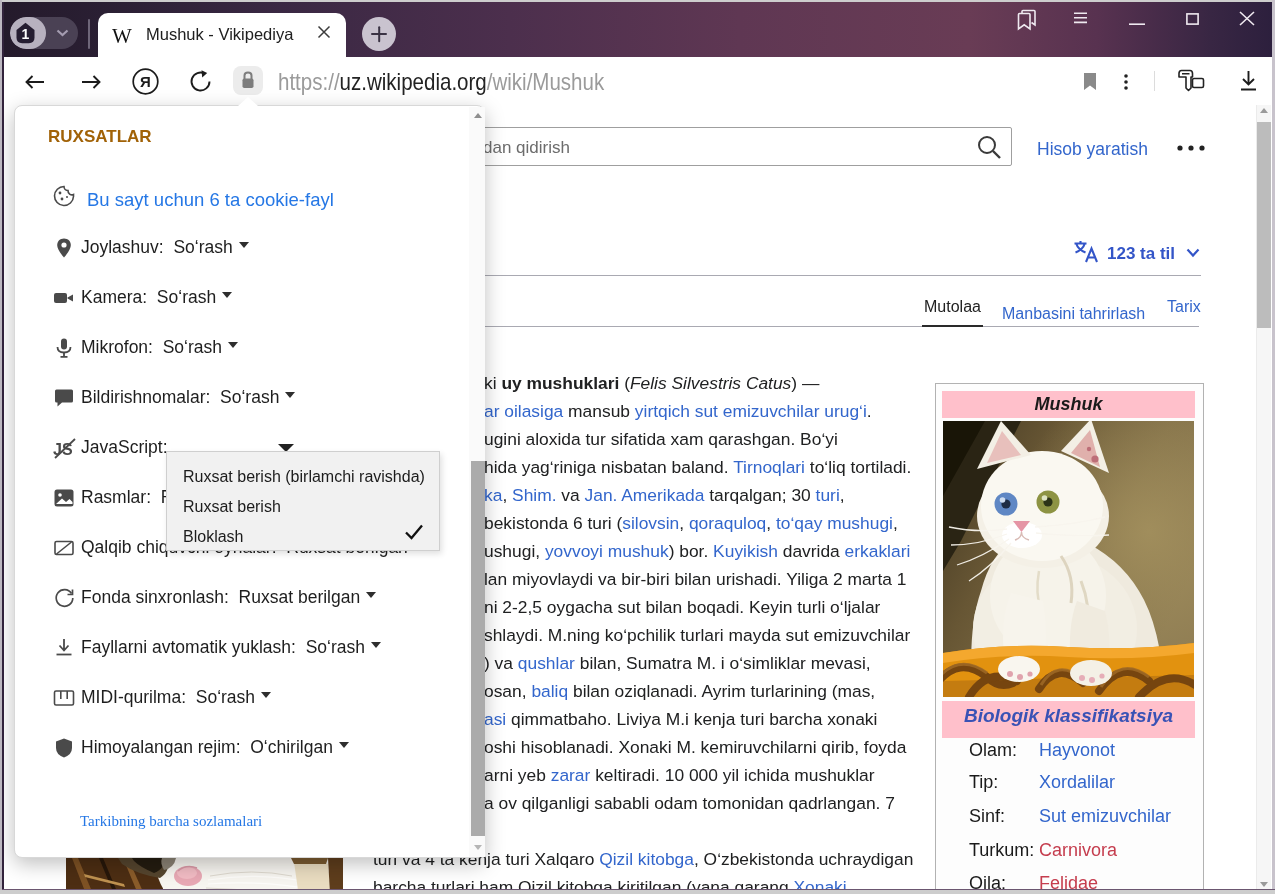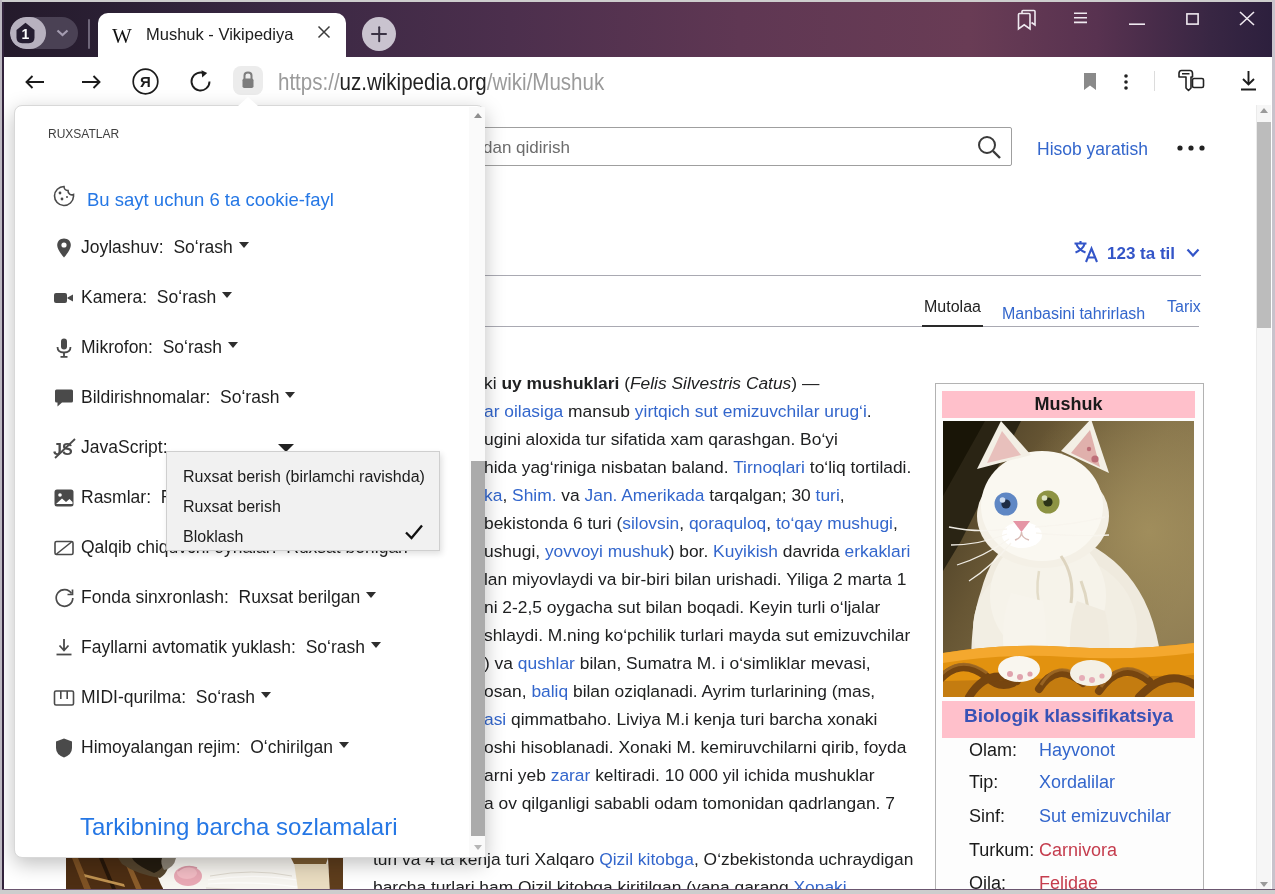--- a/index.html
+++ b/index.html
@@ -51,45 +51,45 @@
 #tabMan{left:1002px;top:305px;font-size:16px;color:#3366cc;}
 #tabTar{left:1167px;top:298px;font-size:16px;color:#3366cc;}
 #mutline{left:922px;top:325px;width:61px;height:2px;background:#2a2a2a;}
 #hrtabs{left:300px;top:326px;width:899px;height:1px;background:#a9a9b2;}
 #art{left:484px;top:369px;font-size:17.4px;line-height:28px;color:#202122;}
 #art div{white-space:nowrap;height:28px;}
 #art2{left:373px;top:845px;font-size:17.4px;line-height:28px;color:#202122;}
 #art2 div{white-space:nowrap;height:28px;}
 
 #infobox{left:935px;top:383px;width:269px;height:520px;background:#fdfdfd;border:1px solid #b2b2b2;box-sizing:border-box;}
-.pinkbar{position:absolute;left:6px;width:253px;background:#ffc0cb;text-align:center;}
+.pinkbar{position:absolute;left:6px;width:253px;background:#ffc0cb;text-align:center;font-style:italic;}
 #ib1{top:7px;height:27px;font-size:18px;font-weight:700;color:#1a1a1a;line-height:27px;}
 #ibphoto{position:absolute;left:7px;top:37px;width:251px;height:276px;}
 #ib2{top:317px;height:37px;font-size:19px;font-weight:700;color:#3952b5;line-height:29px;}
 .irow{position:absolute;left:33px;width:225px;font-size:18px;color:#1a1a1a;white-space:nowrap;}
 .irow .v{position:absolute;left:70px;white-space:nowrap;}
 
 #rsb{left:1256px;top:105px;width:15px;height:789px;background:#f6f6f6;border-left:1px solid #ebebeb;box-sizing:border-box;}
 #rsbthumb{left:1257px;top:122px;width:14px;height:206px;background:#bcbcbc;}
 
 #panel{left:14px;top:105px;width:471px;height:753px;background:#fff;border:1px solid #d8d8d8;
  border-radius:8px;box-sizing:border-box;box-shadow:0 6px 20px rgba(0,0,0,0.25);}
 #notch{left:238px;top:97px;width:0;height:0;border-left:10px solid transparent;border-right:10px solid transparent;border-bottom:9px solid #fff;z-index:40;}
 #panel *{position:absolute;}
-#ruxsatlar{left:33px;top:21px;font-size:12px;font-weight:400;color:#404040;}
+#ruxsatlar{left:33px;top:21px;font-size:17px;font-weight:700;color:#a16207;}
 #cookierow{left:38px;top:79px;}
 #cookielink{left:72px;top:83px;font-size:18.5px;color:#2577e5;}
 .prow{left:38px;height:24px;}
 .picon{left:0;top:0;width:22px;height:22px;text-decoration:underline;}
 .plabel{left:28px;top:0px;width:400px;font-size:17.5px;color:#1e1e1e;white-space:nowrap;}
 .caret{display:inline-block;width:0;height:0;border-left:5px solid transparent;border-right:5px solid transparent;border-top:6px solid #2e2e2e;margin-left:6px;position:relative;top:5px;}
 #jscaret{left:263px;top:338px;width:0;height:0;border-left:8px solid transparent;border-right:8px solid transparent;border-top:8px solid #222;}
 #menu{left:151px;top:345px;width:274px;height:100px;background:#f1f1f1;border:1px solid #cfcfcf;box-sizing:border-box;box-shadow:2px 3px 6px rgba(0,0,0,0.12);z-index:30;}
 #menu div{position:absolute;left:16px;font-size:16px;color:#1c1c1c;white-space:nowrap;}
-#tarklink{left:65px;top:707px;font-size:24px;color:#2577e5;}
+#tarklink{left:65px;top:707px;font-size:15px;color:#2577e5;font-family:Liberation Serif, serif;}
 #psb{left:454px;top:1px;width:16px;height:750px;background:#fafafa;}
 #psbthumb{left:456px;top:355px;width:14px;height:375px;background:#ababab;}
 </style></head>
 <body>
 
 <div class="abs" id="titlebar"></div>
 <div class="abs" id="pill">
     <div class="lefthalf"></div>
   </div>
 <div class="abs" id="badge">

